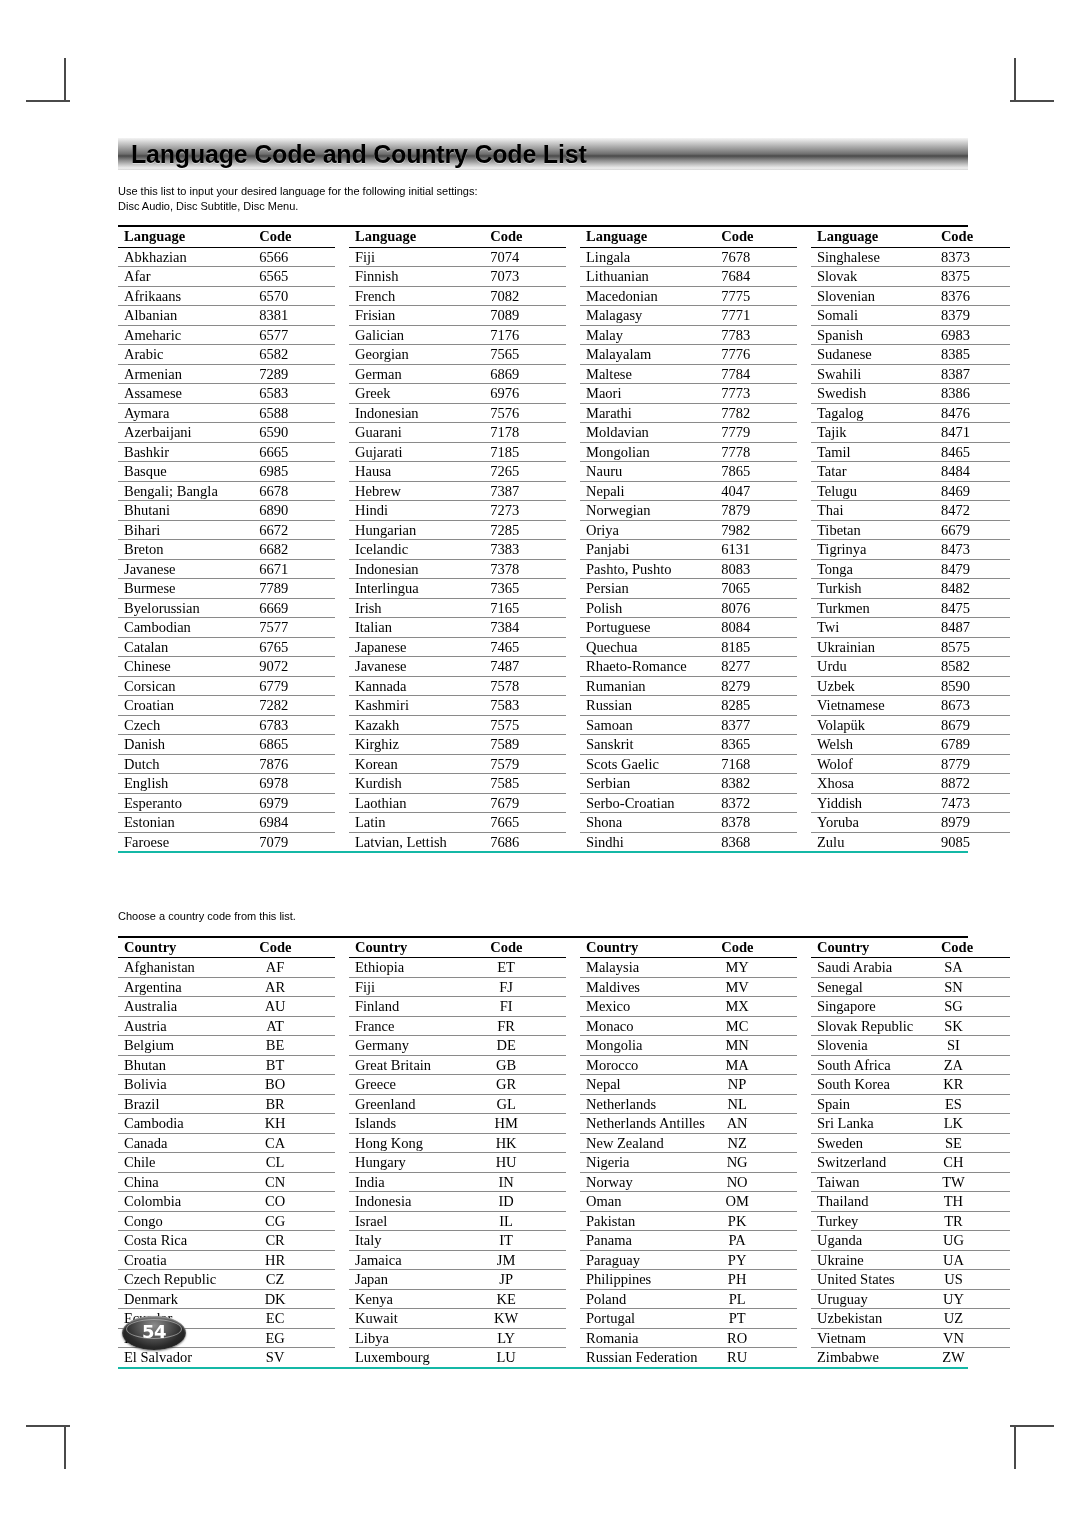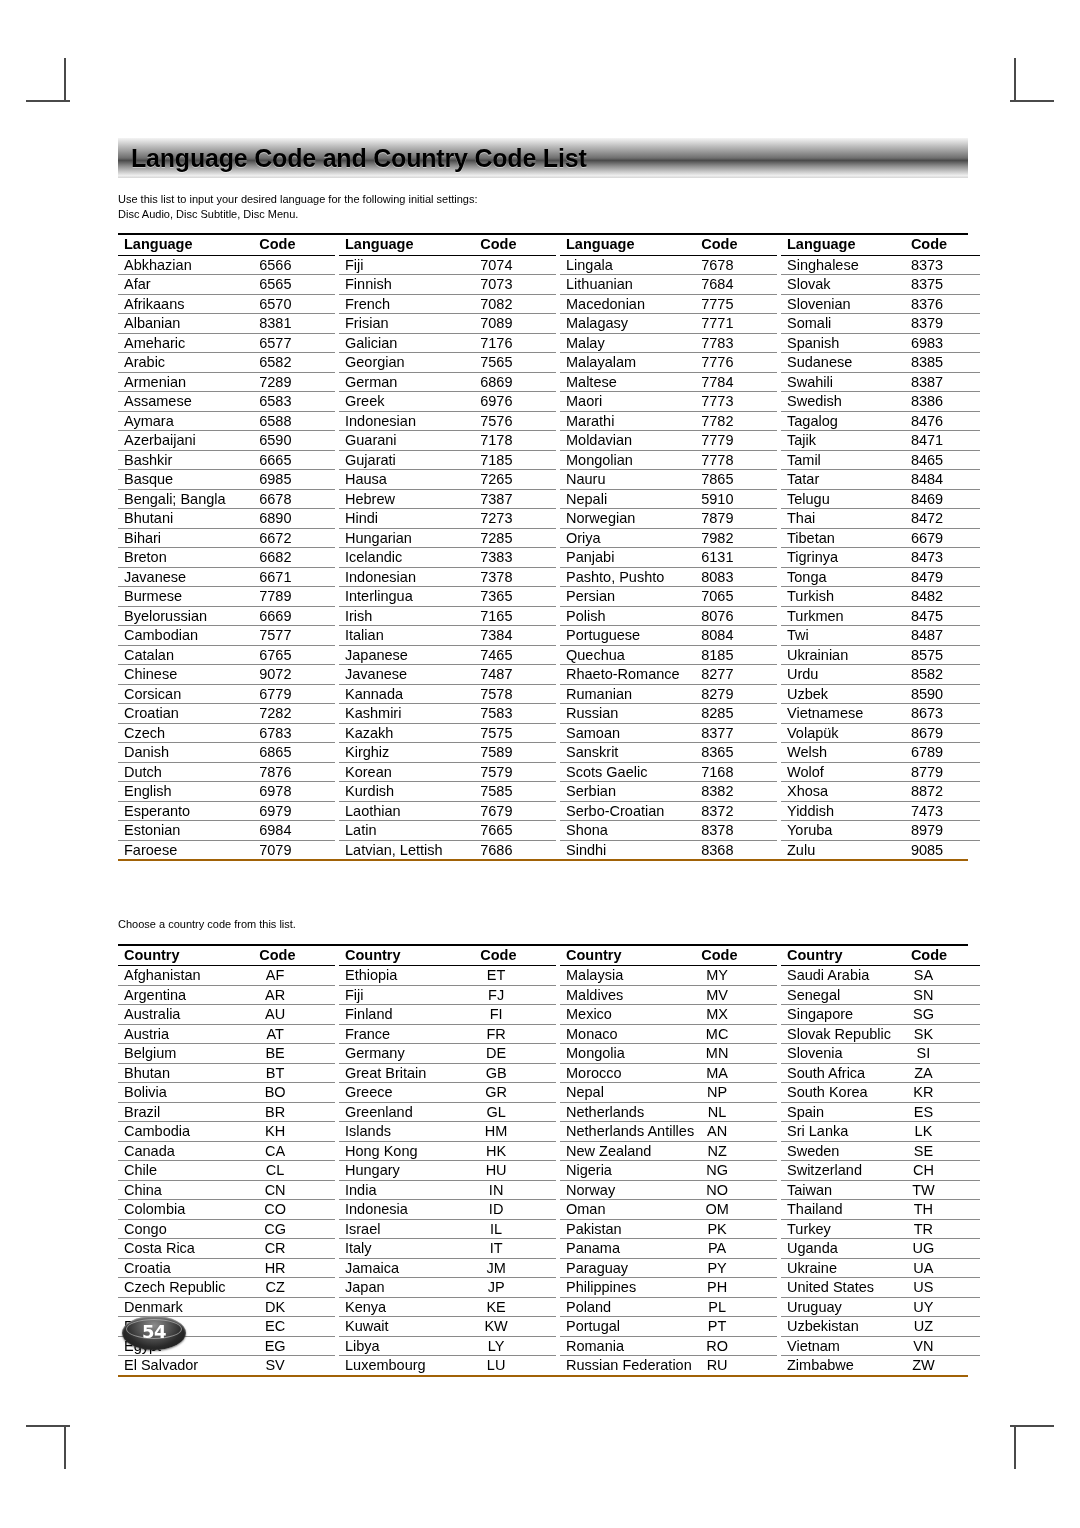--- a/index.html
+++ b/index.html
@@ -33,21 +33,21 @@
   
   .page {
     position: absolute;
     left: 118px;
     top: 138px;
     width: 850px;
   }
 
   
   .banner {
-    height: 40px;
+    height: 32px;
     background: linear-gradient(to bottom,
       #f4f4f4 0%,
       #cfcfcf 14%,
       #9a9a9a 34%,
       #6f6f6f 50%,
       #4a4a4a 56%,
       #8d8d8d 70%,
       #c8c8c8 84%,
       #efefef 94%,
       #d6d6d6 100%);
@@ -74,23 +74,24 @@
   .section-desc {
     font-size: 11px;
     line-height: 1.32;
     margin: 0 0 12px 0;
   }
   .section-desc div { white-space: nowrap; }
 
   
   .table-block {
     display: flex;
-    gap: 4px;
+    gap: 14px;
     border-top: 2px solid #000;
-    border-bottom: 2px solid #a16207;
+    border-bottom: 2px solid #14b8a6;
+    font-family: Liberation Serif, serif;
   }
   .tcol {
     width: 217px;
     flex: 0 0 217px;
   }
   .tcol:last-child { width: 199px; flex: 0 0 199px; }
 
   table.codes {
     width: 100%;
     border-collapse: collapse;
@@ -509,21 +510,21 @@
             <tr>
               <td class="c-name">Mongolian</td>
               <td class="c-code">7778</td>
             </tr>
             <tr>
               <td class="c-name">Nauru</td>
               <td class="c-code">7865</td>
             </tr>
             <tr>
               <td class="c-name">Nepali</td>
-              <td class="c-code">5910</td>
+              <td class="c-code">4047</td>
             </tr>
             <tr>
               <td class="c-name">Norwegian</td>
               <td class="c-code">7879</td>
             </tr>
             <tr>
               <td class="c-name">Oriya</td>
               <td class="c-code">7982</td>
             </tr>
             <tr>

